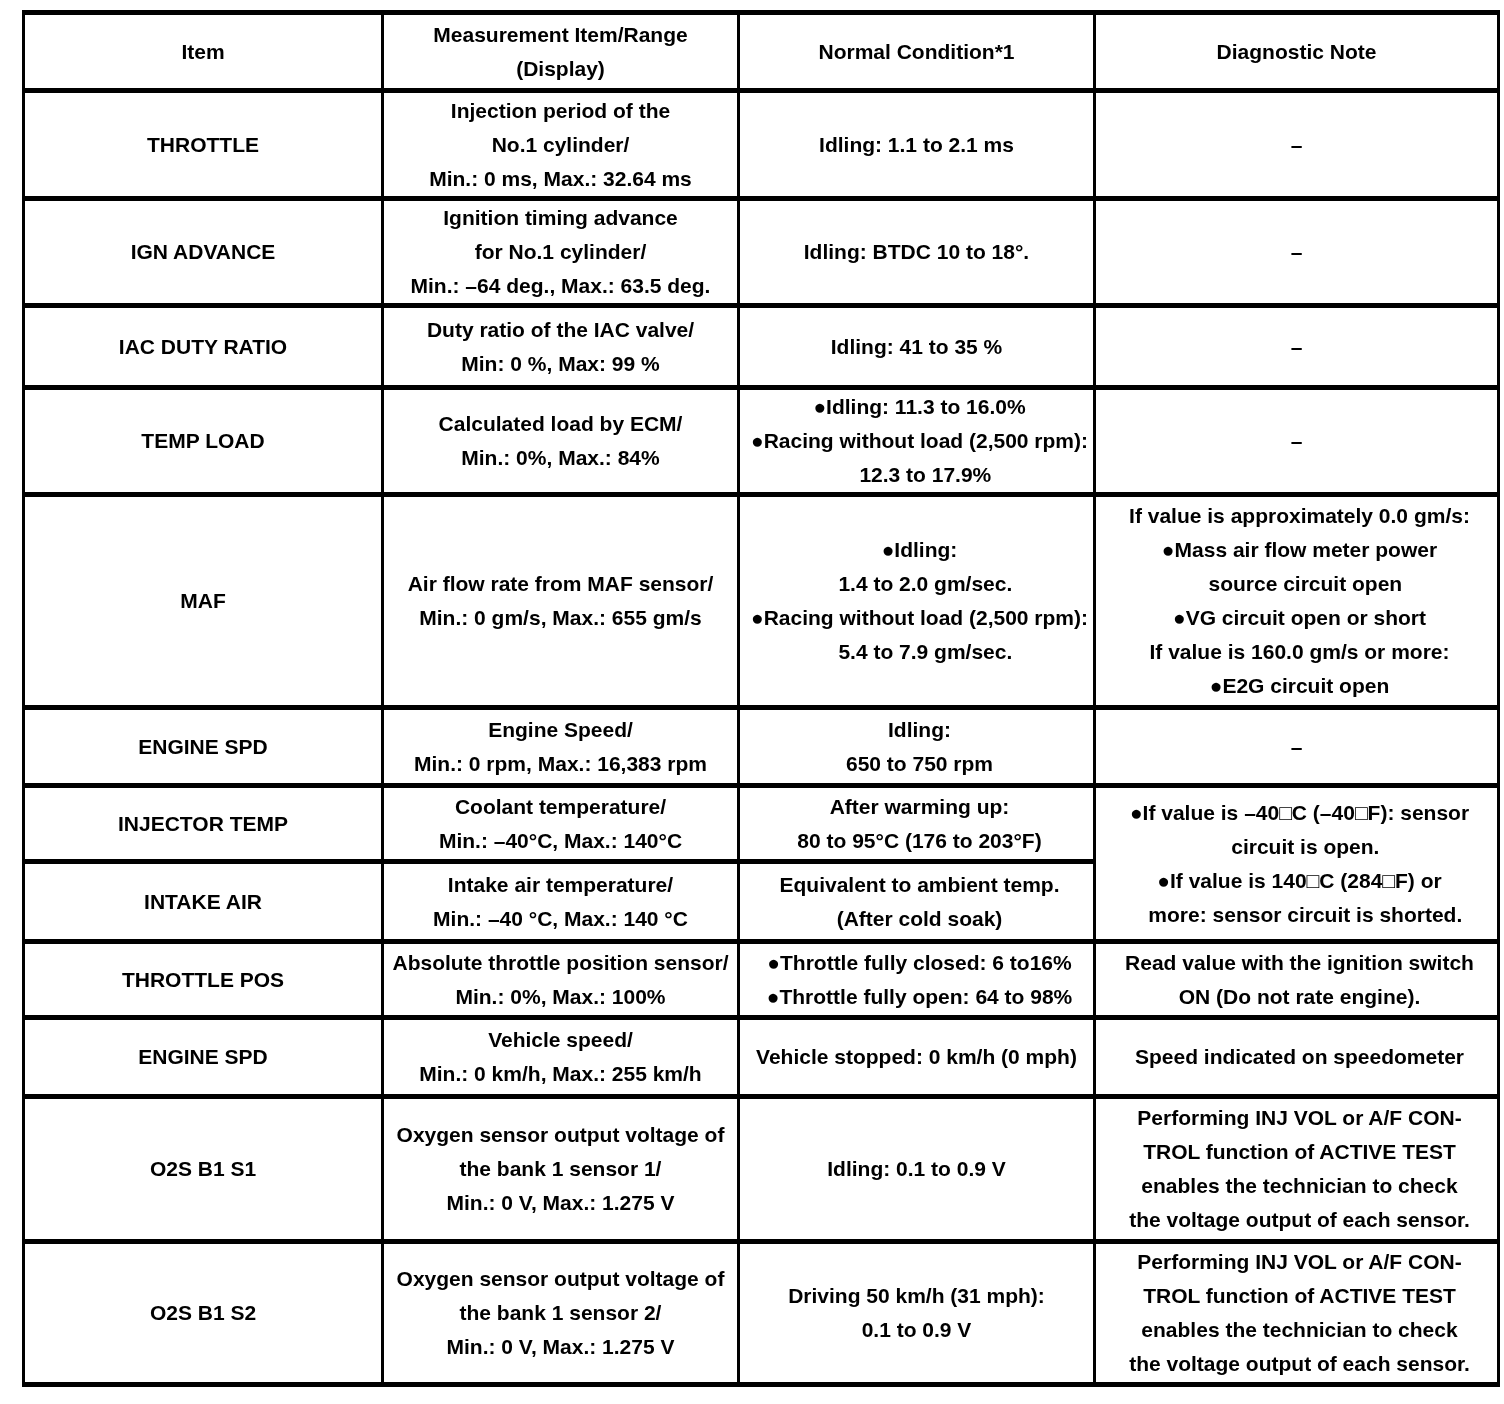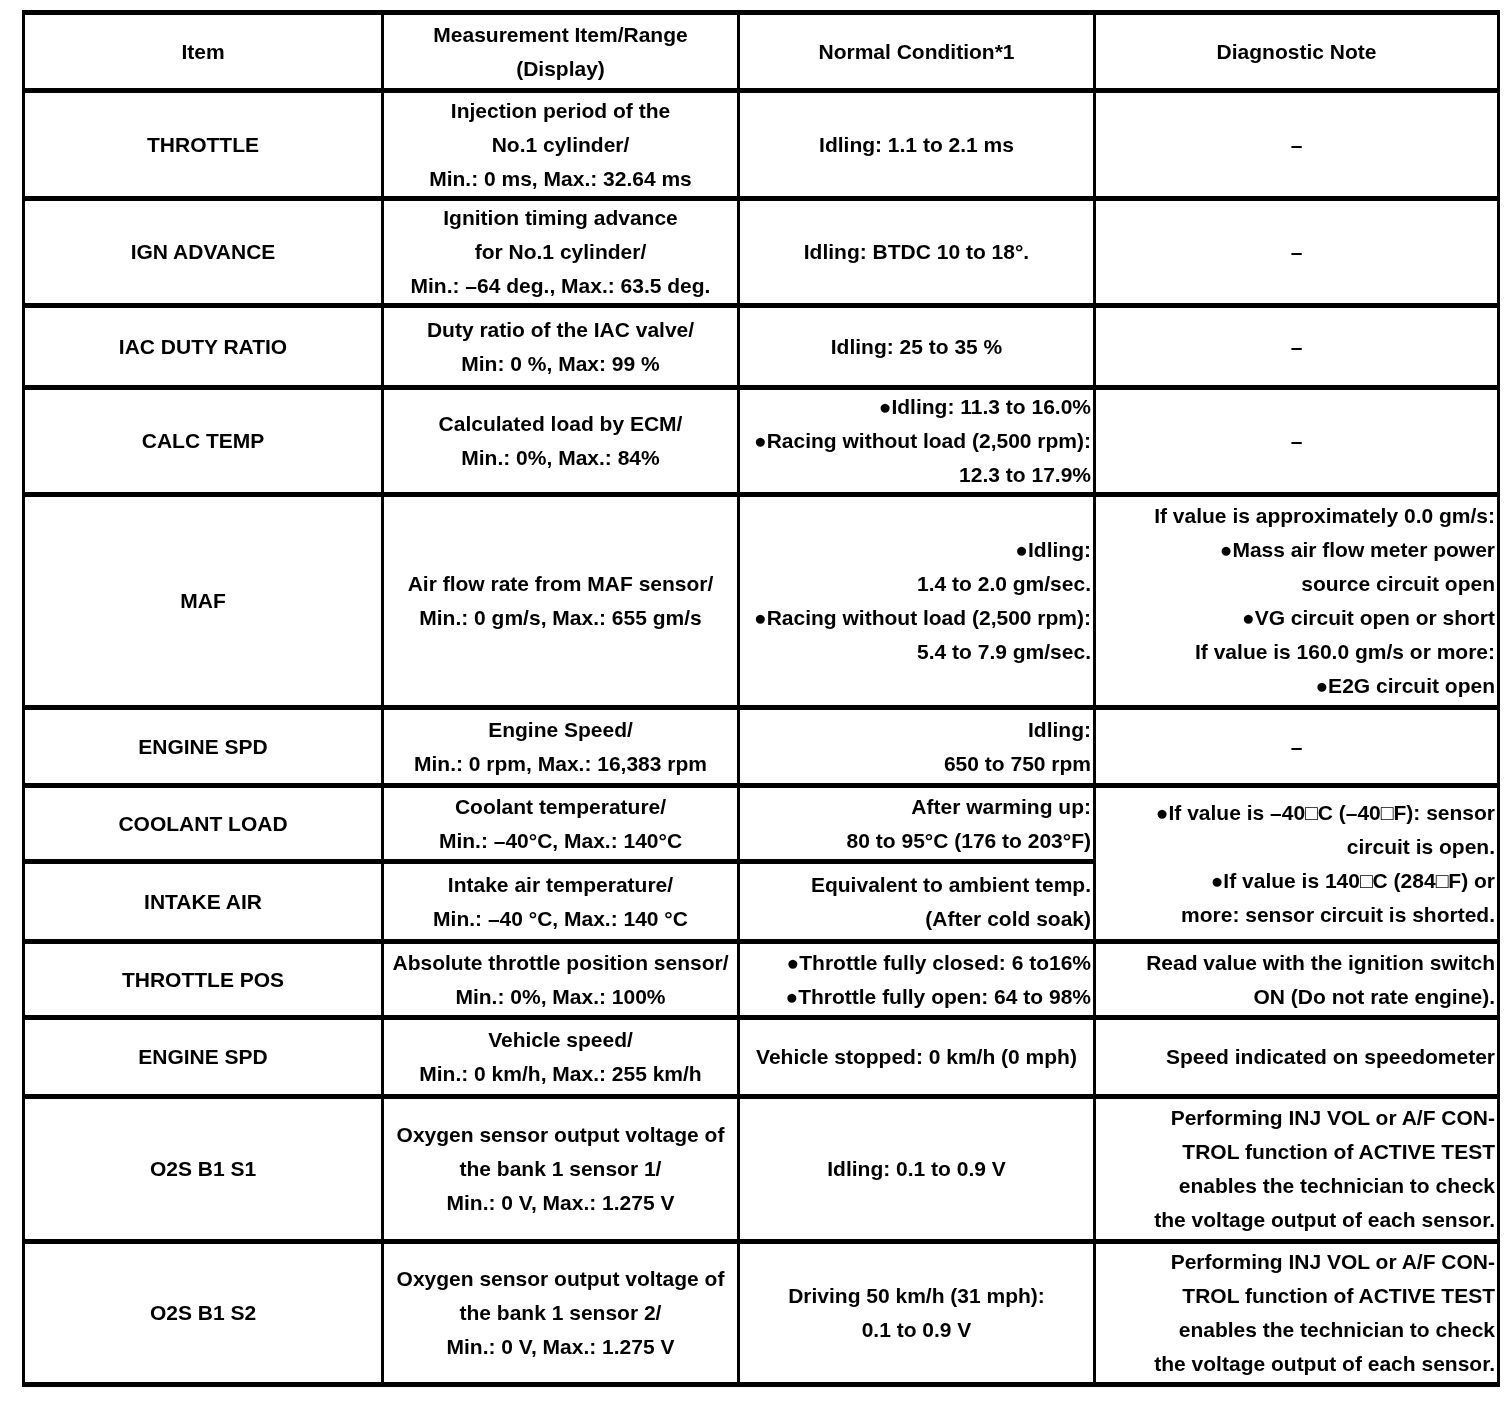--- a/index.html
+++ b/index.html
@@ -3,21 +3,21 @@
 <meta charset="utf-8">
 <style>
   html,body{margin:0;padding:0;background:#ffffff;}
   body{width:1504px;height:1404px;color:#000;font-family:"Liberation Sans",sans-serif;}
   table{border-collapse:collapse;table-layout:fixed;margin:10px 0 0 22px;width:1475px;font-weight:bold;}
   td{border-left:3px solid #000;border-right:3px solid #000;
      border-top:5px solid #000;border-bottom:5px solid #000;
      font-size:21px;line-height:34px;vertical-align:middle;
      padding:0;white-space:pre-wrap;overflow:hidden;word-wrap:break-word;}
   td.c{text-align:center;}
-  td.l{text-align:right;padding-left:8px;padding-right:2px;}
+  td.l{text-align:center;padding-left:8px;padding-right:2px;}
   td.hdr{text-align:center;}
 </style>
 </head>
 <body>
 
 <table>
   <colgroup>
     <col style="width:359px">
       <col style="width:356px">
       <col style="width:356px">
@@ -47,26 +47,26 @@
 for No.1 cylinder/
 Min.: –64 deg., Max.: 63.5 deg.</td>
       <td class="c">Idling: BTDC 10 to 18°.</td>
       <td class="c">–</td>
     </tr>
 
     <tr style="height:82px">
       <td class="c">IAC DUTY RATIO</td>
       <td class="c">Duty ratio of the IAC valve/
 Min: 0 %, Max: 99 %</td>
-      <td class="c">Idling: 25 to 35 %</td>
+      <td class="c">Idling: 41 to 35 %</td>
       <td class="c">–</td>
     </tr>
 
     <tr style="height:105px">
-      <td class="c">CALC TEMP</td>
+      <td class="c">TEMP LOAD</td>
       <td class="c">Calculated load by ECM/
 Min.: 0%, Max.: 84%</td>
       <td class="l">●Idling: 11.3 to 16.0%
 ●Racing without load (2,500 rpm):
   12.3 to 17.9%</td>
       <td class="c">–</td>
     </tr>
 
     <tr style="height:213px">
       <td class="c">MAF</td>
@@ -87,21 +87,21 @@
     <tr style="height:78px">
       <td class="c">ENGINE SPD</td>
       <td class="c">Engine Speed/
 Min.: 0 rpm, Max.: 16,383 rpm</td>
       <td class="l">Idling:
 650 to 750 rpm</td>
       <td class="c">–</td>
     </tr>
 
     <tr style="height:76px">
-      <td class="c">COOLANT LOAD</td>
+      <td class="c">INJECTOR TEMP</td>
       <td class="c">Coolant temperature/
 Min.: –40°C, Max.: 140°C</td>
       <td class="l">After warming up:
 80 to 95°C (176 to 203°F)</td>
       <td class="l" rowspan="2">●If value is –40□C (–40□F): sensor
   circuit is open.
 ●If value is 140□C (284□F) or
   more: sensor circuit is shorted.</td>
     </tr>
 

